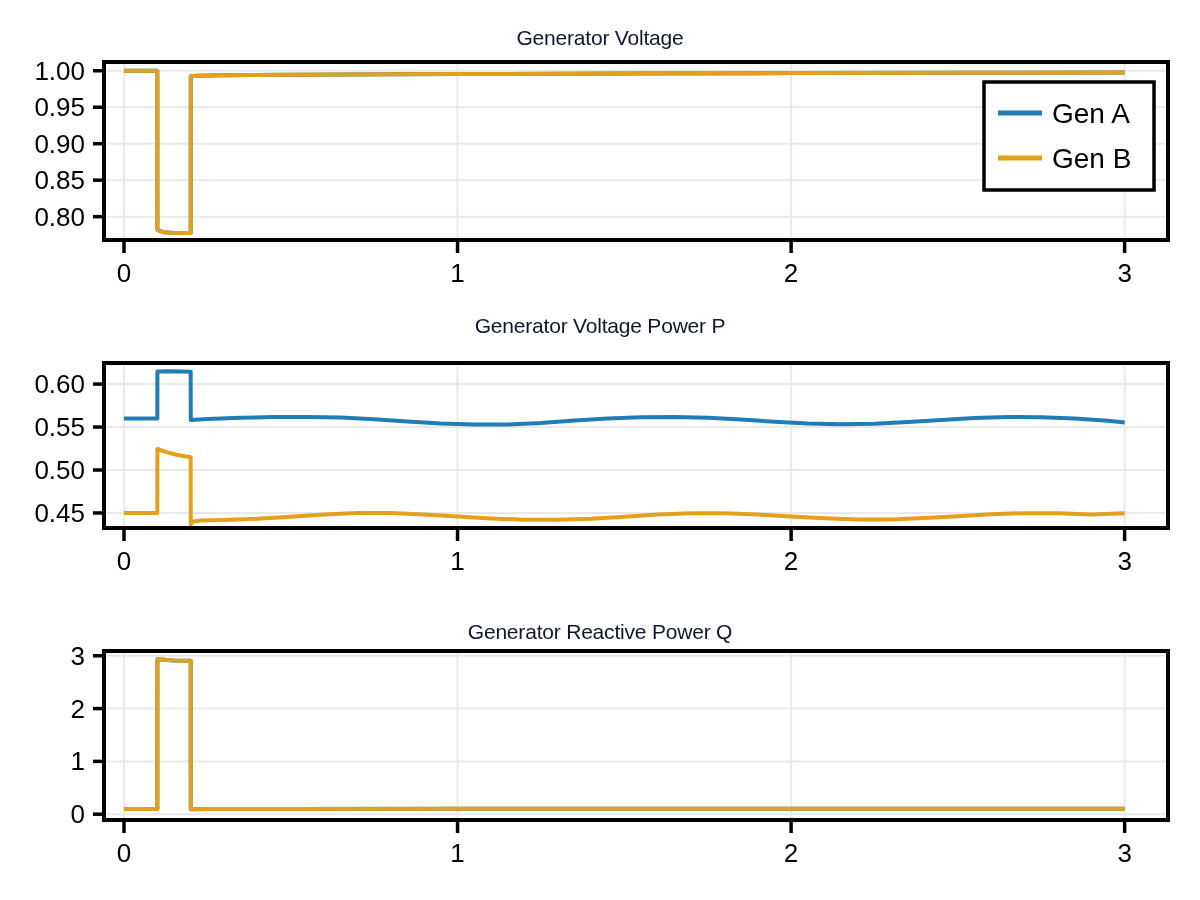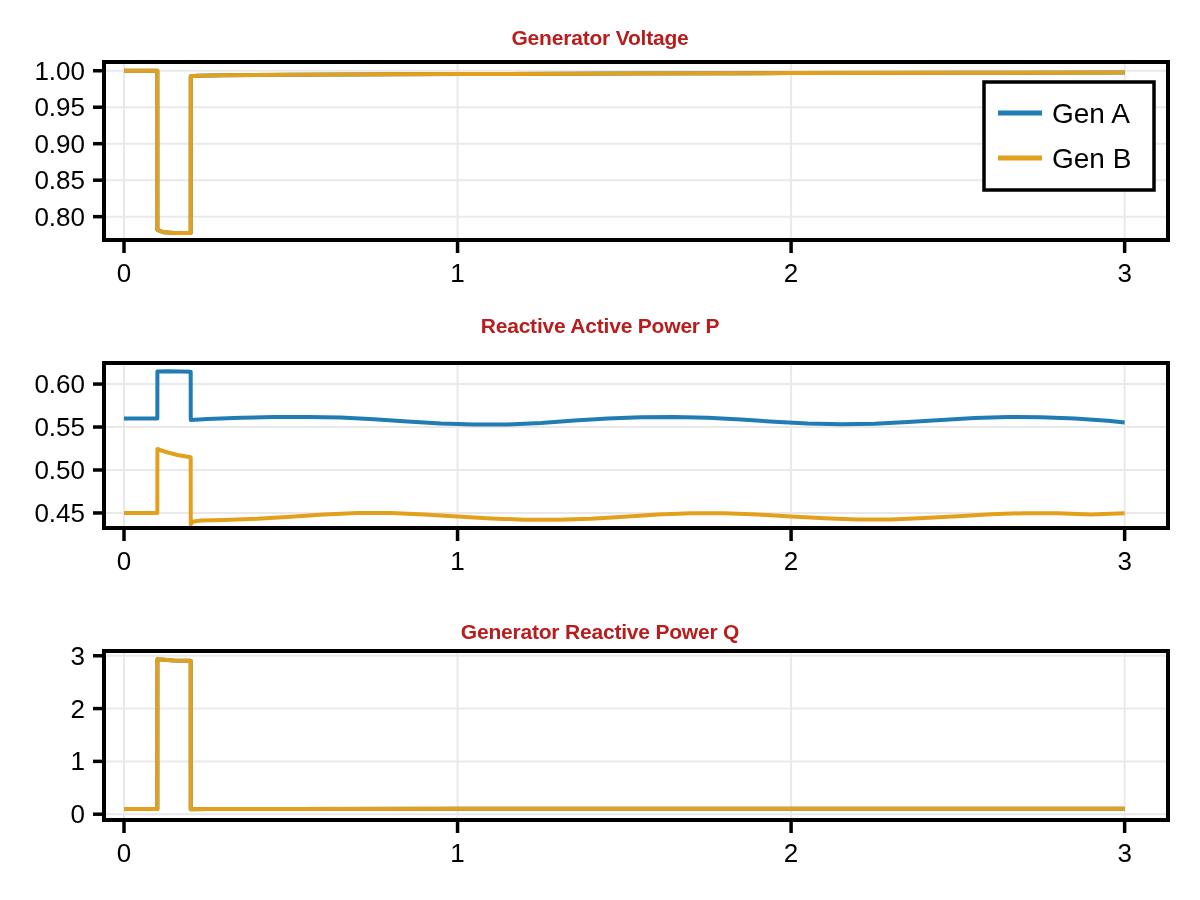--- a/index.html
+++ b/index.html
@@ -24,22 +24,22 @@
     position: absolute;
     left: 0;
     width: 1200px;
   }
   .panel-title {
     position: absolute;
     left: 0;
     width: 1200px;
     text-align: center;
     font-size: 21px;
-    font-weight: bold;
-    color: #b91c1c;
+    font-weight: normal;
+    color: #0f172a;
     letter-spacing: -0.2px;
   }
   .plot-svg {
     position: absolute;
     left: 0;
     top: 0;
   }
 </style>
 </head>
 <body>
@@ -97,21 +97,21 @@
           <rect x="984" y="82" width="170" height="108" fill="#ffffff" stroke="#000000" stroke-width="3.5"></rect>
           <line x1="998" y1="113" x2="1042" y2="113" stroke="#1f7db4" stroke-width="5"></line>
           <text x="1052" y="123" text-anchor="start" font-family="&quot;Liberation Sans&quot;, sans-serif" font-size="28" fill="#000000">Gen A</text>
           <line x1="998" y1="158" x2="1042" y2="158" stroke="#e3a01b" stroke-width="5"></line>
           <text x="1052" y="168" text-anchor="start" font-family="&quot;Liberation Sans&quot;, sans-serif" font-size="28" fill="#000000">Gen B</text>
         </g>
       </svg>
   </div>
 
   <div class="panel" style="top:290px;height:290px;">
-    <div class="panel-title" style="top:24px;">Reactive Active Power P</div>
+    <div class="panel-title" style="top:24px;">Generator Voltage Power P</div>
     <svg class="plot-svg" width="1200" height="290" viewBox="0 0 1200 290">
         <defs>
           <clipPath id="clip-active-power">
             <rect x="104" y="71" width="1064" height="169"></rect>
           </clipPath>
         </defs>
         <rect x="104" y="73" width="1064" height="165" fill="#ffffff"></rect>
         <g>
           <line x1="104" y1="222.9609375" x2="1168" y2="222.9609375" stroke="#e9e9e9" stroke-width="2"></line>
           <line x1="104" y1="179.99218750000003" x2="1168" y2="179.99218750000003" stroke="#e9e9e9" stroke-width="2"></line>

